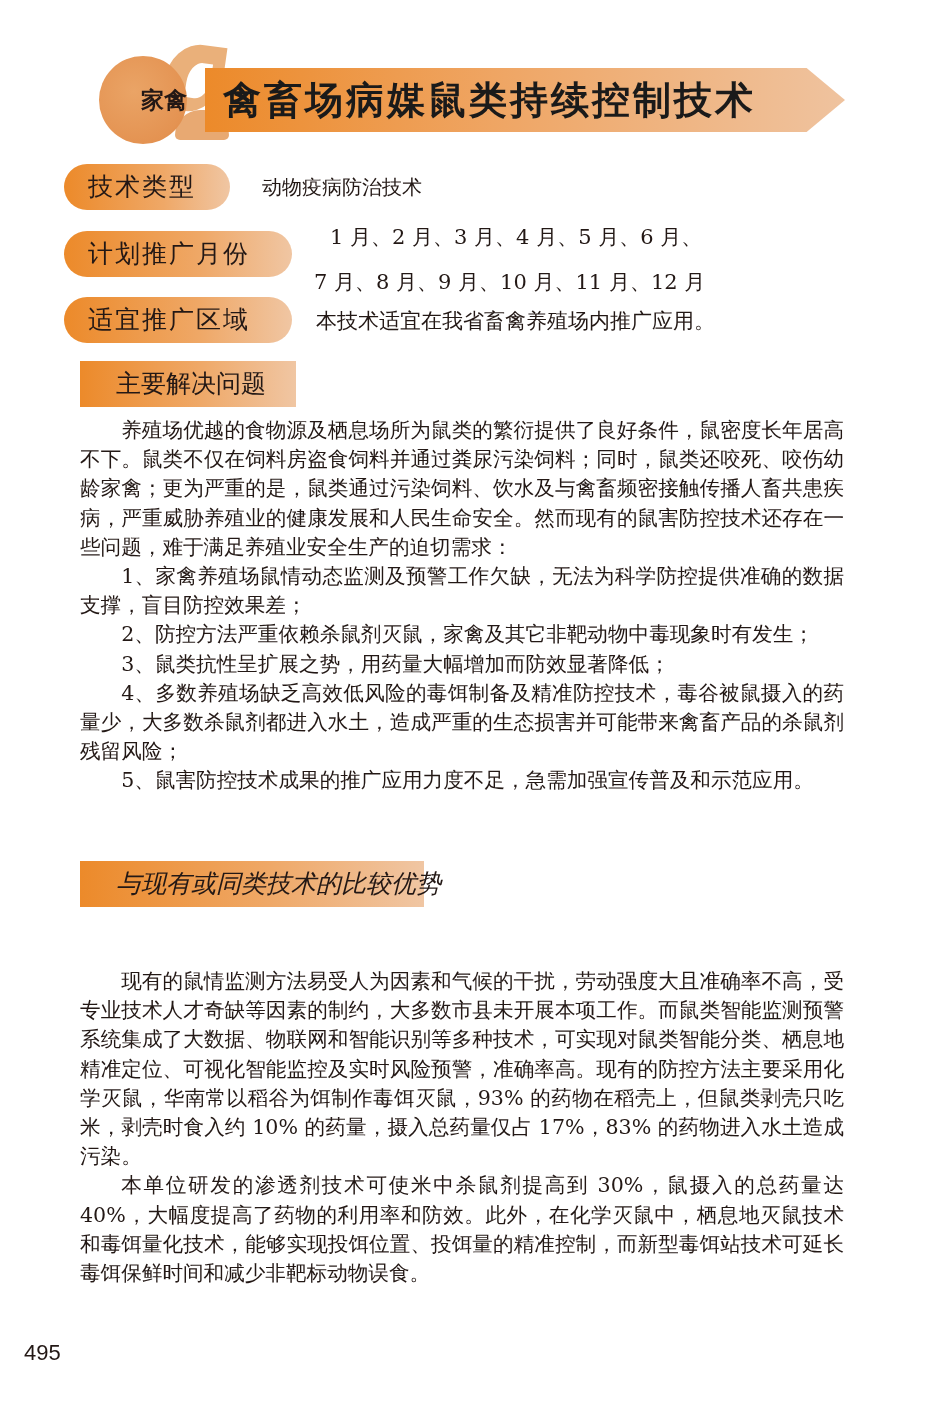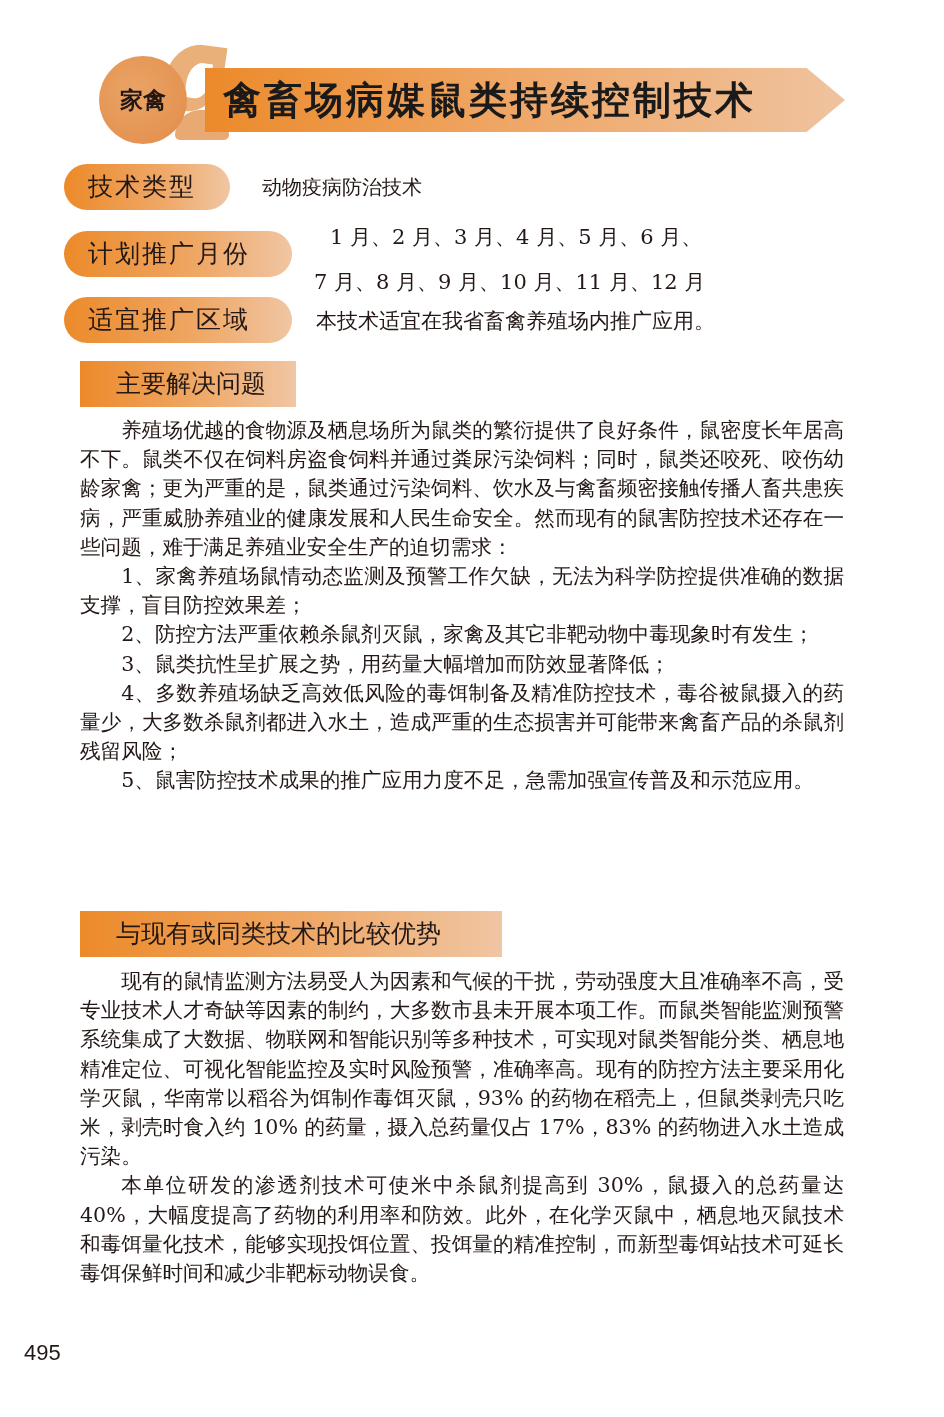--- a/index.html
+++ b/index.html
@@ -64,21 +64,21 @@
     .banner-circle {
       position: absolute;
       left: 4px;
       top: 16px;
       width: 88px;
       height: 88px;
       border-radius: 50%;
       background: radial-gradient(circle at 40% 40%, #eaa466 0%, #e49352 70%, #dd8744 100%);
       display: flex;
       align-items: center;
-      justify-content: center;
+      justify-content: flex-end;
     }
     .banner-circle span {
       font-family: "DejaVu Sans", "Liberation Sans", sans-serif;
       font-weight: bold;
       font-size: 23px;
       color: #231815;
       letter-spacing: 0px;
     }
     .banner-title {
       position: absolute;
@@ -180,20 +180,20 @@
 
 <div class="body-block" style="top:416px;">
   <p>养殖场优越的食物源及栖息场所为鼠类的繁衍提供了良好条件，鼠密度长年居高不下。鼠类不仅在饲料房盗食饲料并通过粪尿污染饲料；同时，鼠类还咬死、咬伤幼龄家禽；更为严重的是，鼠类通过污染饲料、饮水及与禽畜频密接触传播人畜共患疾病，严重威胁养殖业的健康发展和人民生命安全。然而现有的鼠害防控技术还存在一些问题，难于满足养殖业安全生产的迫切需求：</p>
   <p>1、家禽养殖场鼠情动态监测及预警工作欠缺，无法为科学防控提供准确的数据支撑，盲目防控效果差；</p>
   <p>2、防控方法严重依赖杀鼠剂灭鼠，家禽及其它非靶动物中毒现象时有发生；</p>
   <p>3、鼠类抗性呈扩展之势，用药量大幅增加而防效显著降低；</p>
   <p>4、多数养殖场缺乏高效低风险的毒饵制备及精准防控技术，毒谷被鼠摄入的药量少，大多数杀鼠剂都进入水土，造成严重的生态损害并可能带来禽畜产品的杀鼠剂残留风险；</p>
   <p>5、鼠害防控技术成果的推广应用力度不足，急需加强宣传普及和示范应用。</p>
 </div>
 
-<div class="section-head" style="top:911px; width:422px;">与现有或同类技术的比较优势</div>
+<div class="section-head" style="top:861px; width:344px;font-style:italic;">与现有或同类技术的比较优势</div>
 
 <div class="body-block" style="top:967px;">
   <p>现有的鼠情监测方法易受人为因素和气候的干扰，劳动强度大且准确率不高，受专业技术人才奇缺等因素的制约，大多数市县未开展本项工作。而鼠类智能监测预警系统集成了大数据、物联网和智能识别等多种技术，可实现对鼠类智能分类、栖息地精准定位、可视化智能监控及实时风险预警，准确率高。现有的防控方法主要采用化学灭鼠，华南常以稻谷为饵制作毒饵灭鼠，93% 的药物在稻壳上，但鼠类剥壳只吃米，剥壳时食入约 10% 的药量，摄入总药量仅占 17%，83% 的药物进入水土造成污染。</p>
   <p>本单位研发的渗透剂技术可使米中杀鼠剂提高到 30%，鼠摄入的总药量达 40%，大幅度提高了药物的利用率和防效。此外，在化学灭鼠中，栖息地灭鼠技术和毒饵量化技术，能够实现投饵位置、投饵量的精准控制，而新型毒饵站技术可延长毒饵保鲜时间和减少非靶标动物误食。</p>
 </div>
 
 <div class="page-number">495</div>
 
 </body></html>

